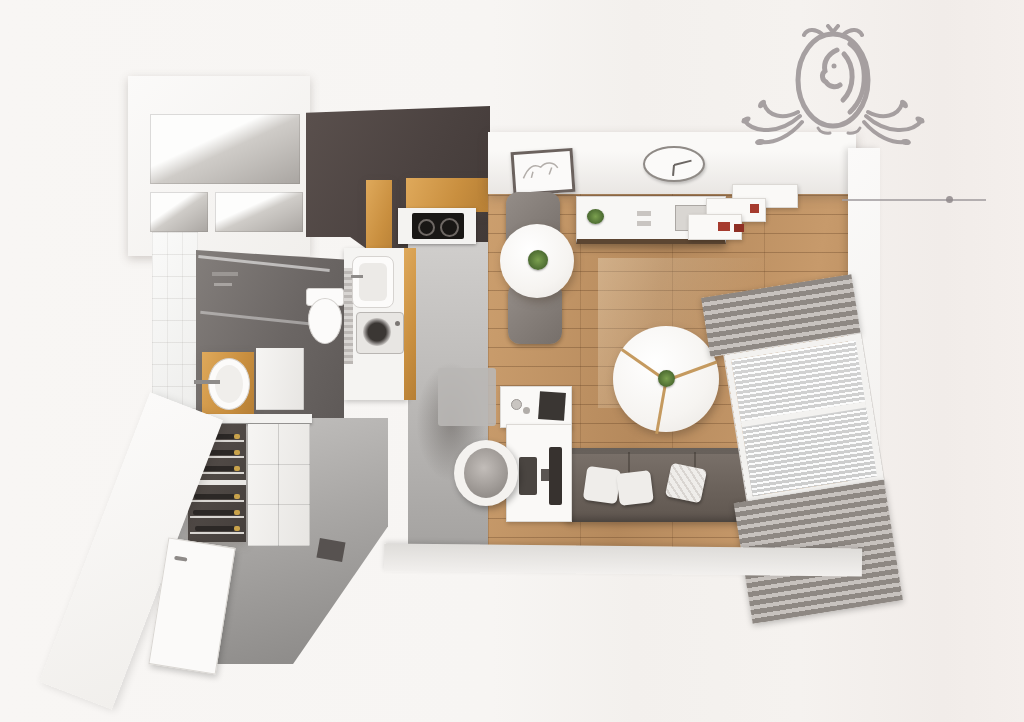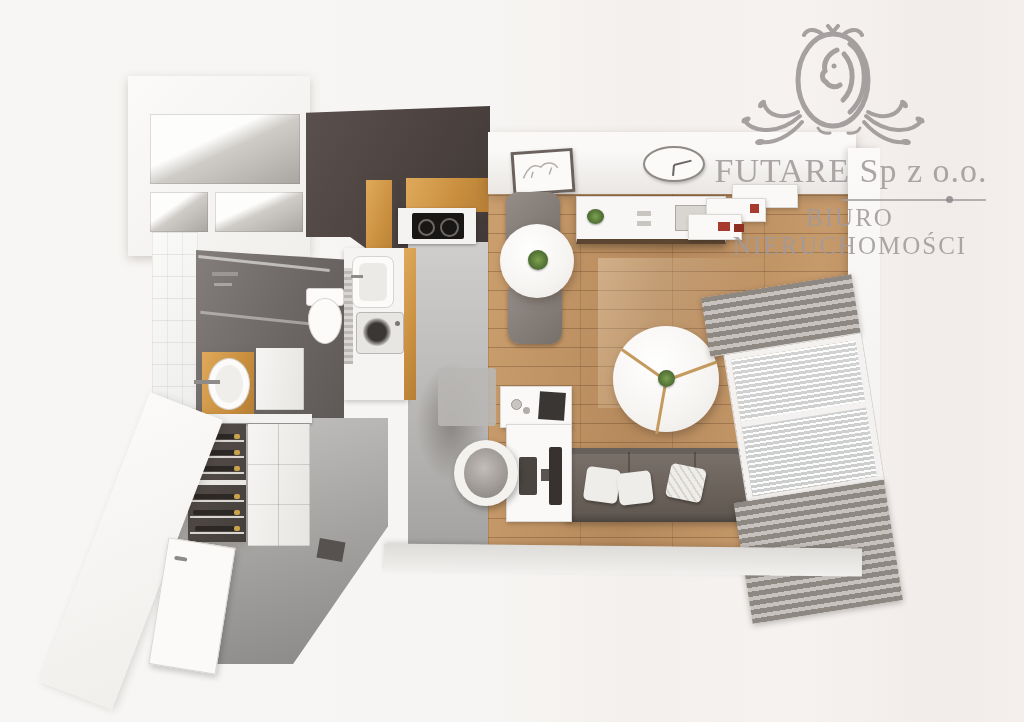--- a/index.html
+++ b/index.html
@@ -251,18 +251,16 @@
       <g fill="#938c8e">
         <ellipse cx="8" cy="96" rx="5" ry="3" transform="rotate(-30 8 96)"></ellipse>
         <ellipse cx="24" cy="80" rx="5" ry="3" transform="rotate(-50 24 80)"></ellipse>
         <ellipse cx="22" cy="118" rx="5" ry="3" transform="rotate(-10 22 118)"></ellipse>
         <ellipse cx="182" cy="96" rx="5" ry="3" transform="rotate(30 182 96)"></ellipse>
         <ellipse cx="166" cy="80" rx="5" ry="3" transform="rotate(50 166 80)"></ellipse>
         <ellipse cx="168" cy="118" rx="5" ry="3" transform="rotate(10 168 118)"></ellipse>
       </g>
     </svg>
   </div>
-  <div class="abs wm wm-company" style="left:706px;top:152px;width:290px;">FUTARE Sp z o.o.</div>
   <div class="abs wm-line" style="left:842px;top:199px;width:144px;height:2px;opacity:.8;"></div>
   <div class="abs wm-dot" style="left:946px;top:196px;width:7px;height:7px;opacity:.85;"></div>
-  <div class="abs wm wm-sub" style="left:700px;top:204px;width:300px;">BIURO NIERUCHOMOŚCI</div>
 
 </div>
 
 </body></html>

